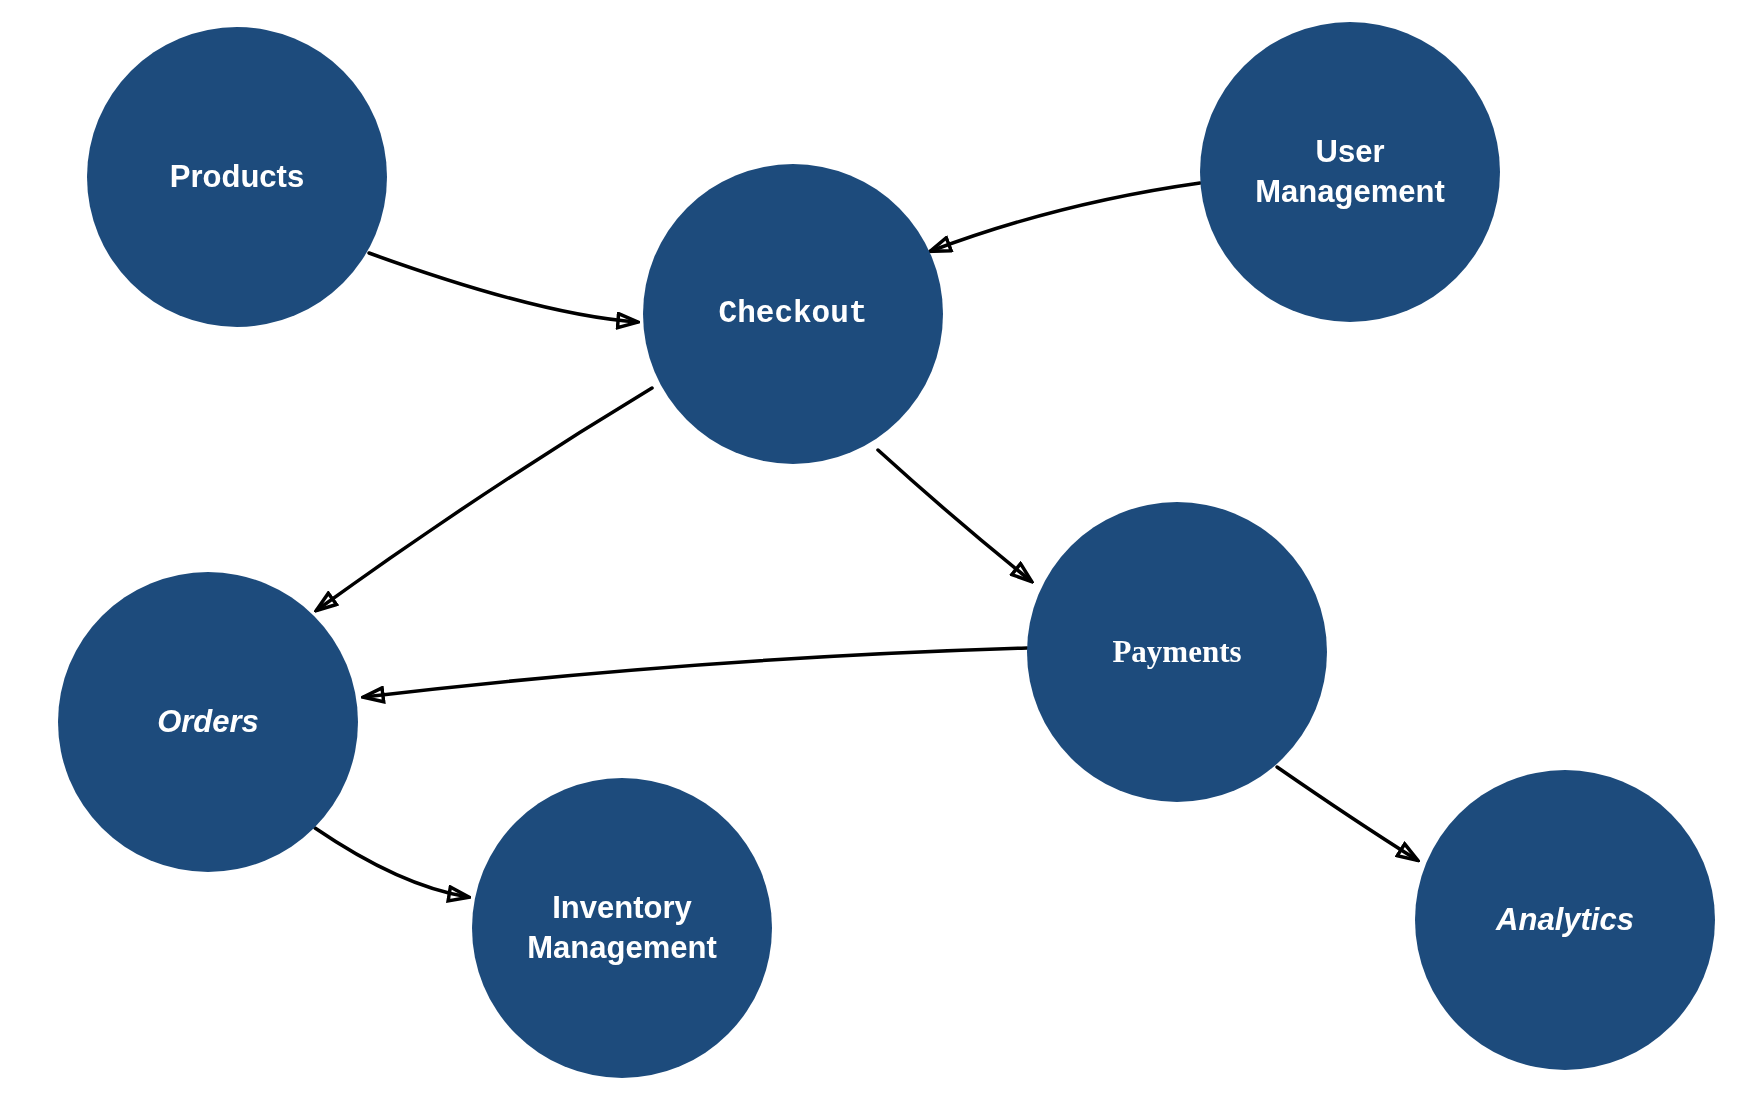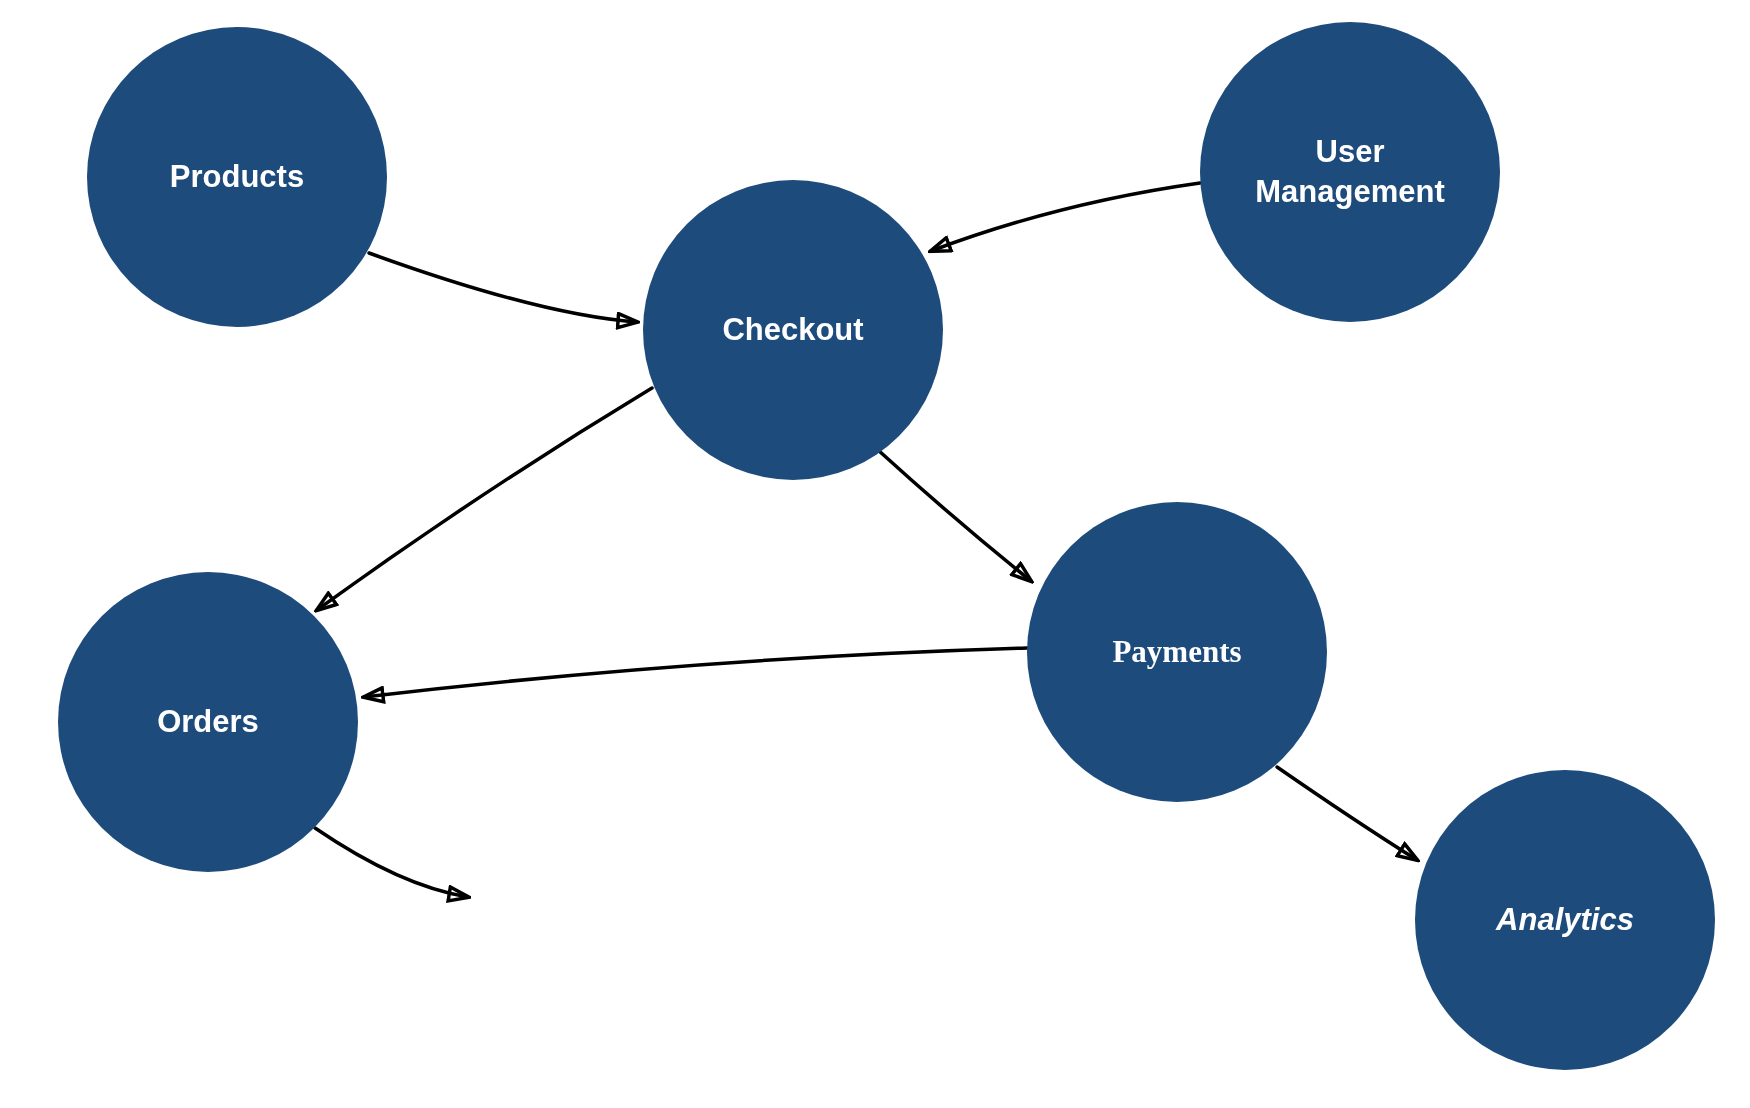--- a/index.html
+++ b/index.html
@@ -71,30 +71,33 @@
   </svg>
 
   <div class="node" style="left:87px; top:27px;">
     <span>Products</span>
   </div>
 
   <div class="node" style="left:1200px; top:22px;">
     <span>User Management</span>
   </div>
 
-  <div class="node" style="left:643px; top:180px;">
+  <div class="node" style="left:643px; top:164px;font-family:Liberation Mono, monospace;">
     <span>Checkout</span>
   </div>
 
-  <div class="node" style="left:58px; top:572px;">
+  <div class="node" style="left:58px; top:572px;font-style:italic;">
     <span>Orders</span>
   </div>
 
   <div class="node" style="left:1027px; top:502px;font-family:Liberation Serif, serif;">
     <span>Payments</span>
   </div>
 
+  <div class="node" style="left:472px; top:778px;">
+    <span>Inventory Management</span>
+  </div>
 
   <div class="node" style="left:1415px; top:770px;font-style:italic;">
     <span>Analytics</span>
   </div>
 
 </div>
 
 </body></html>

